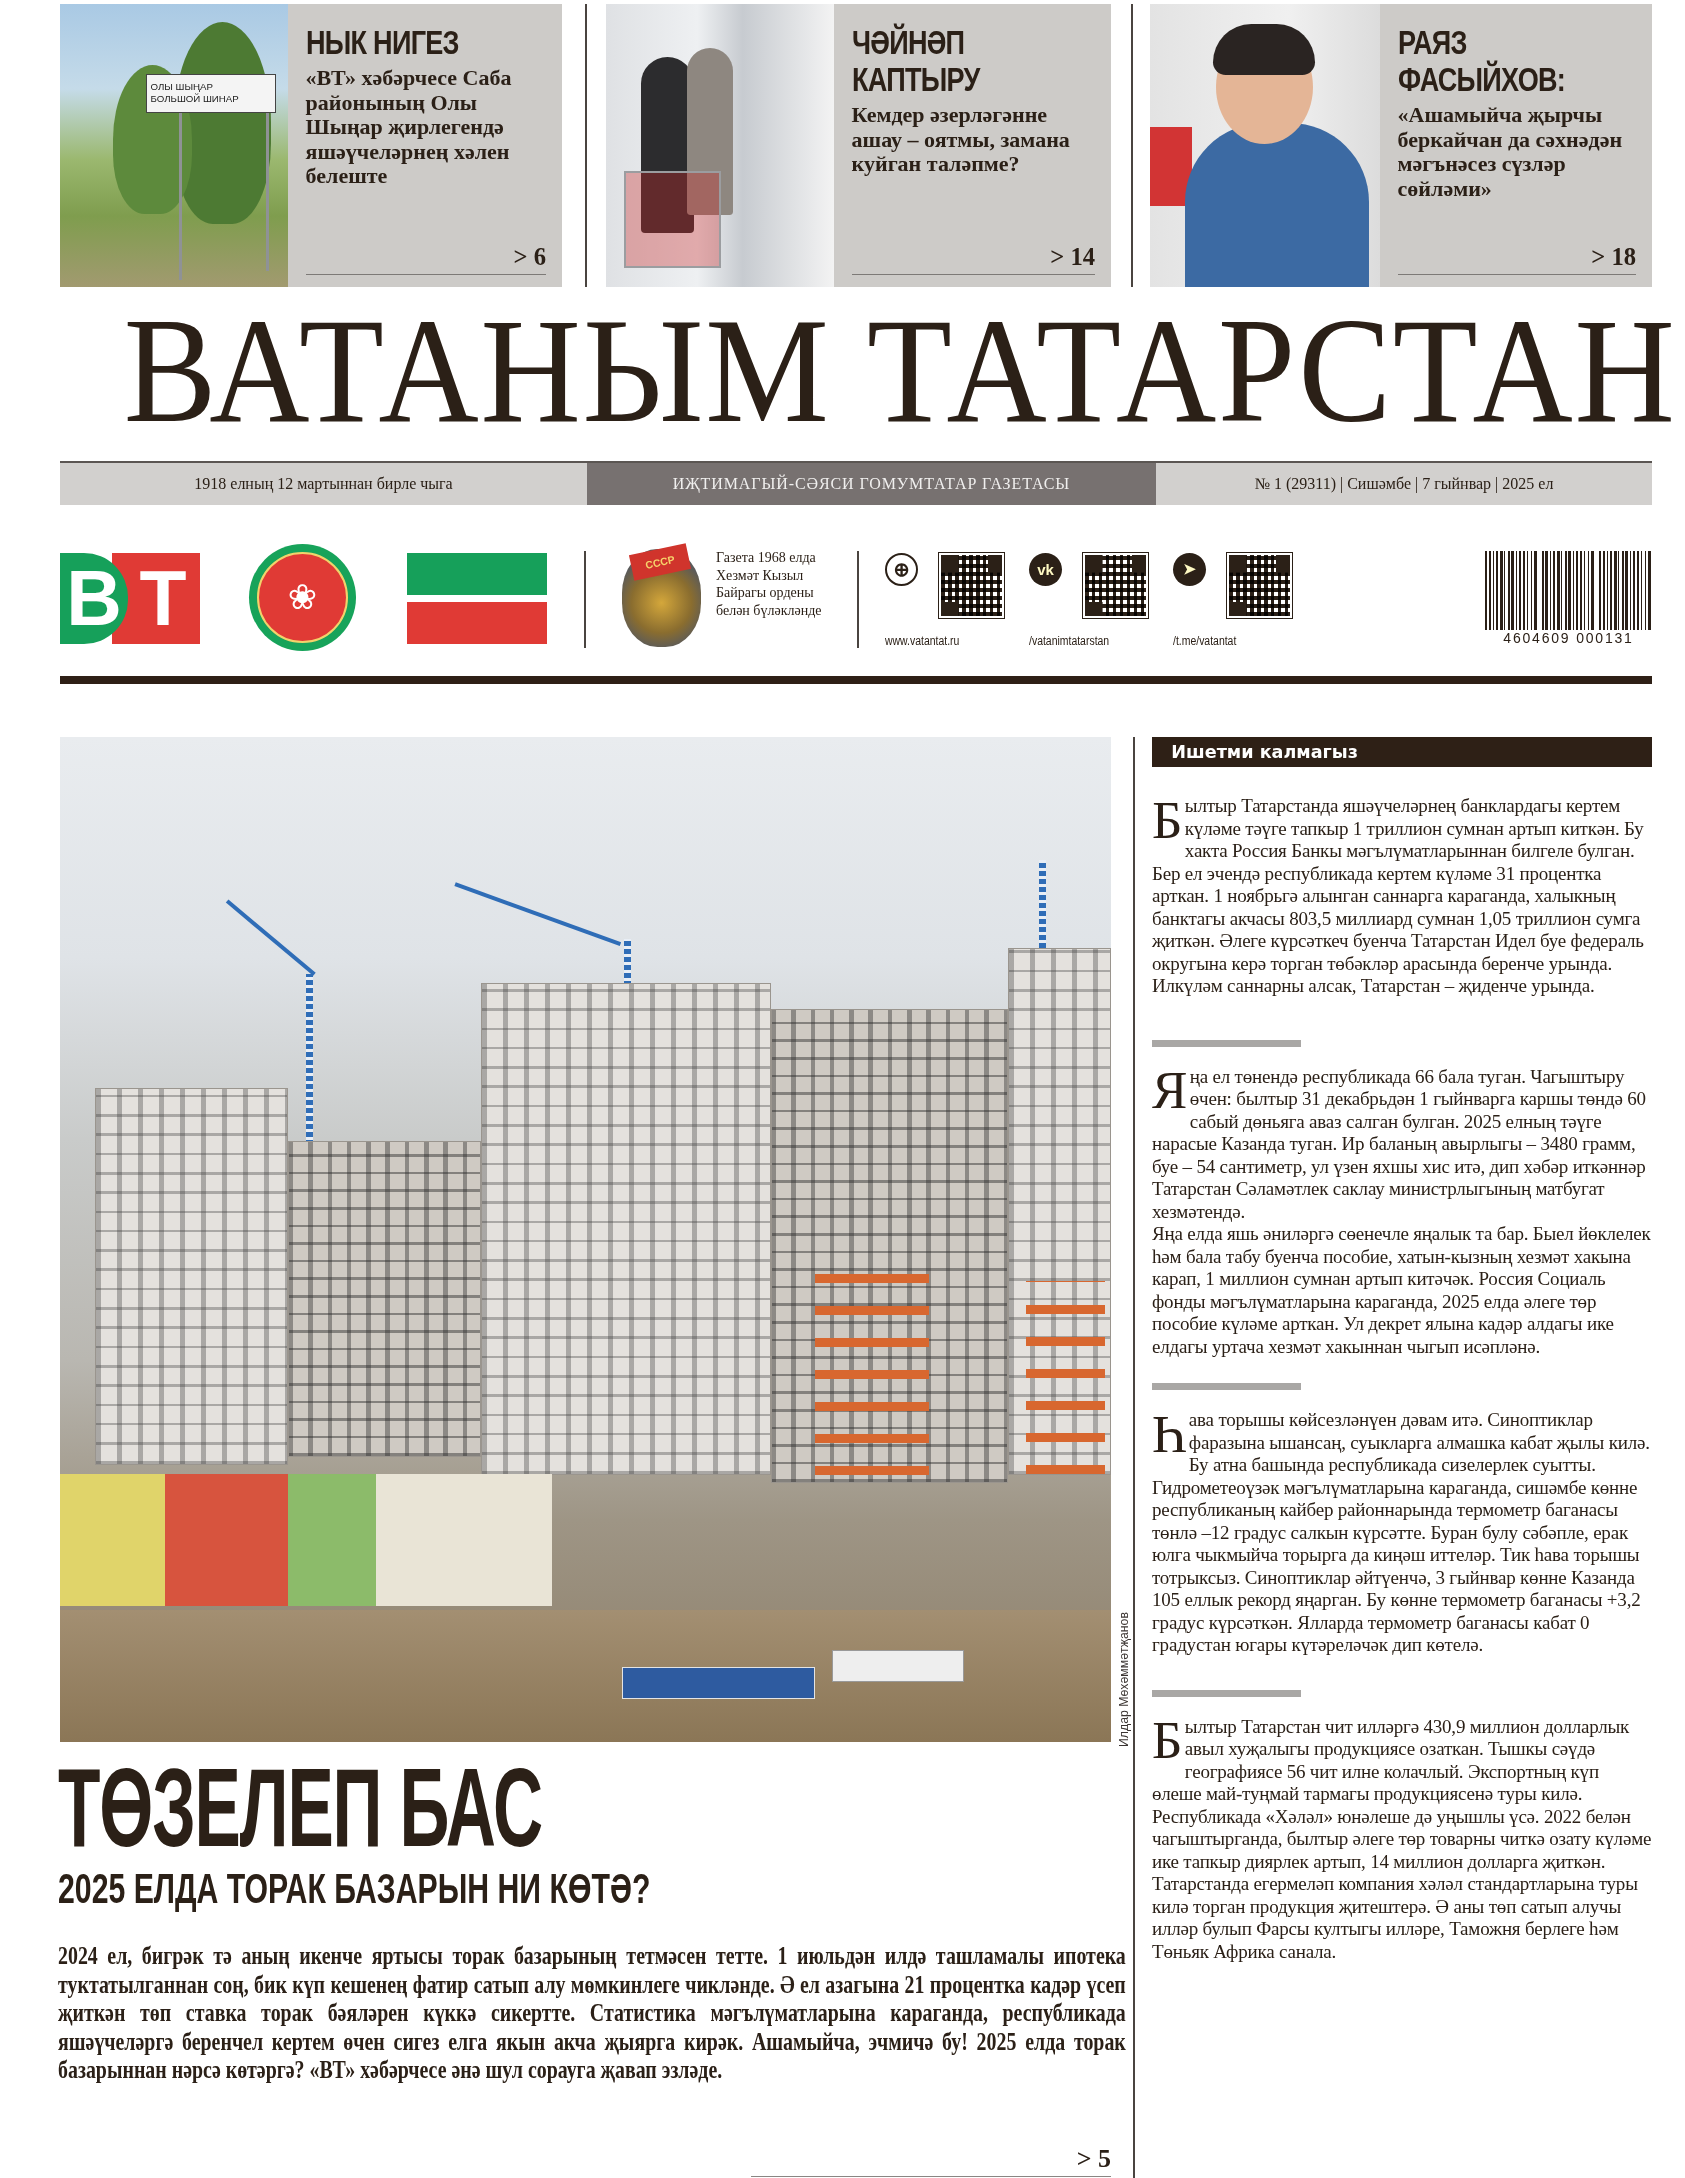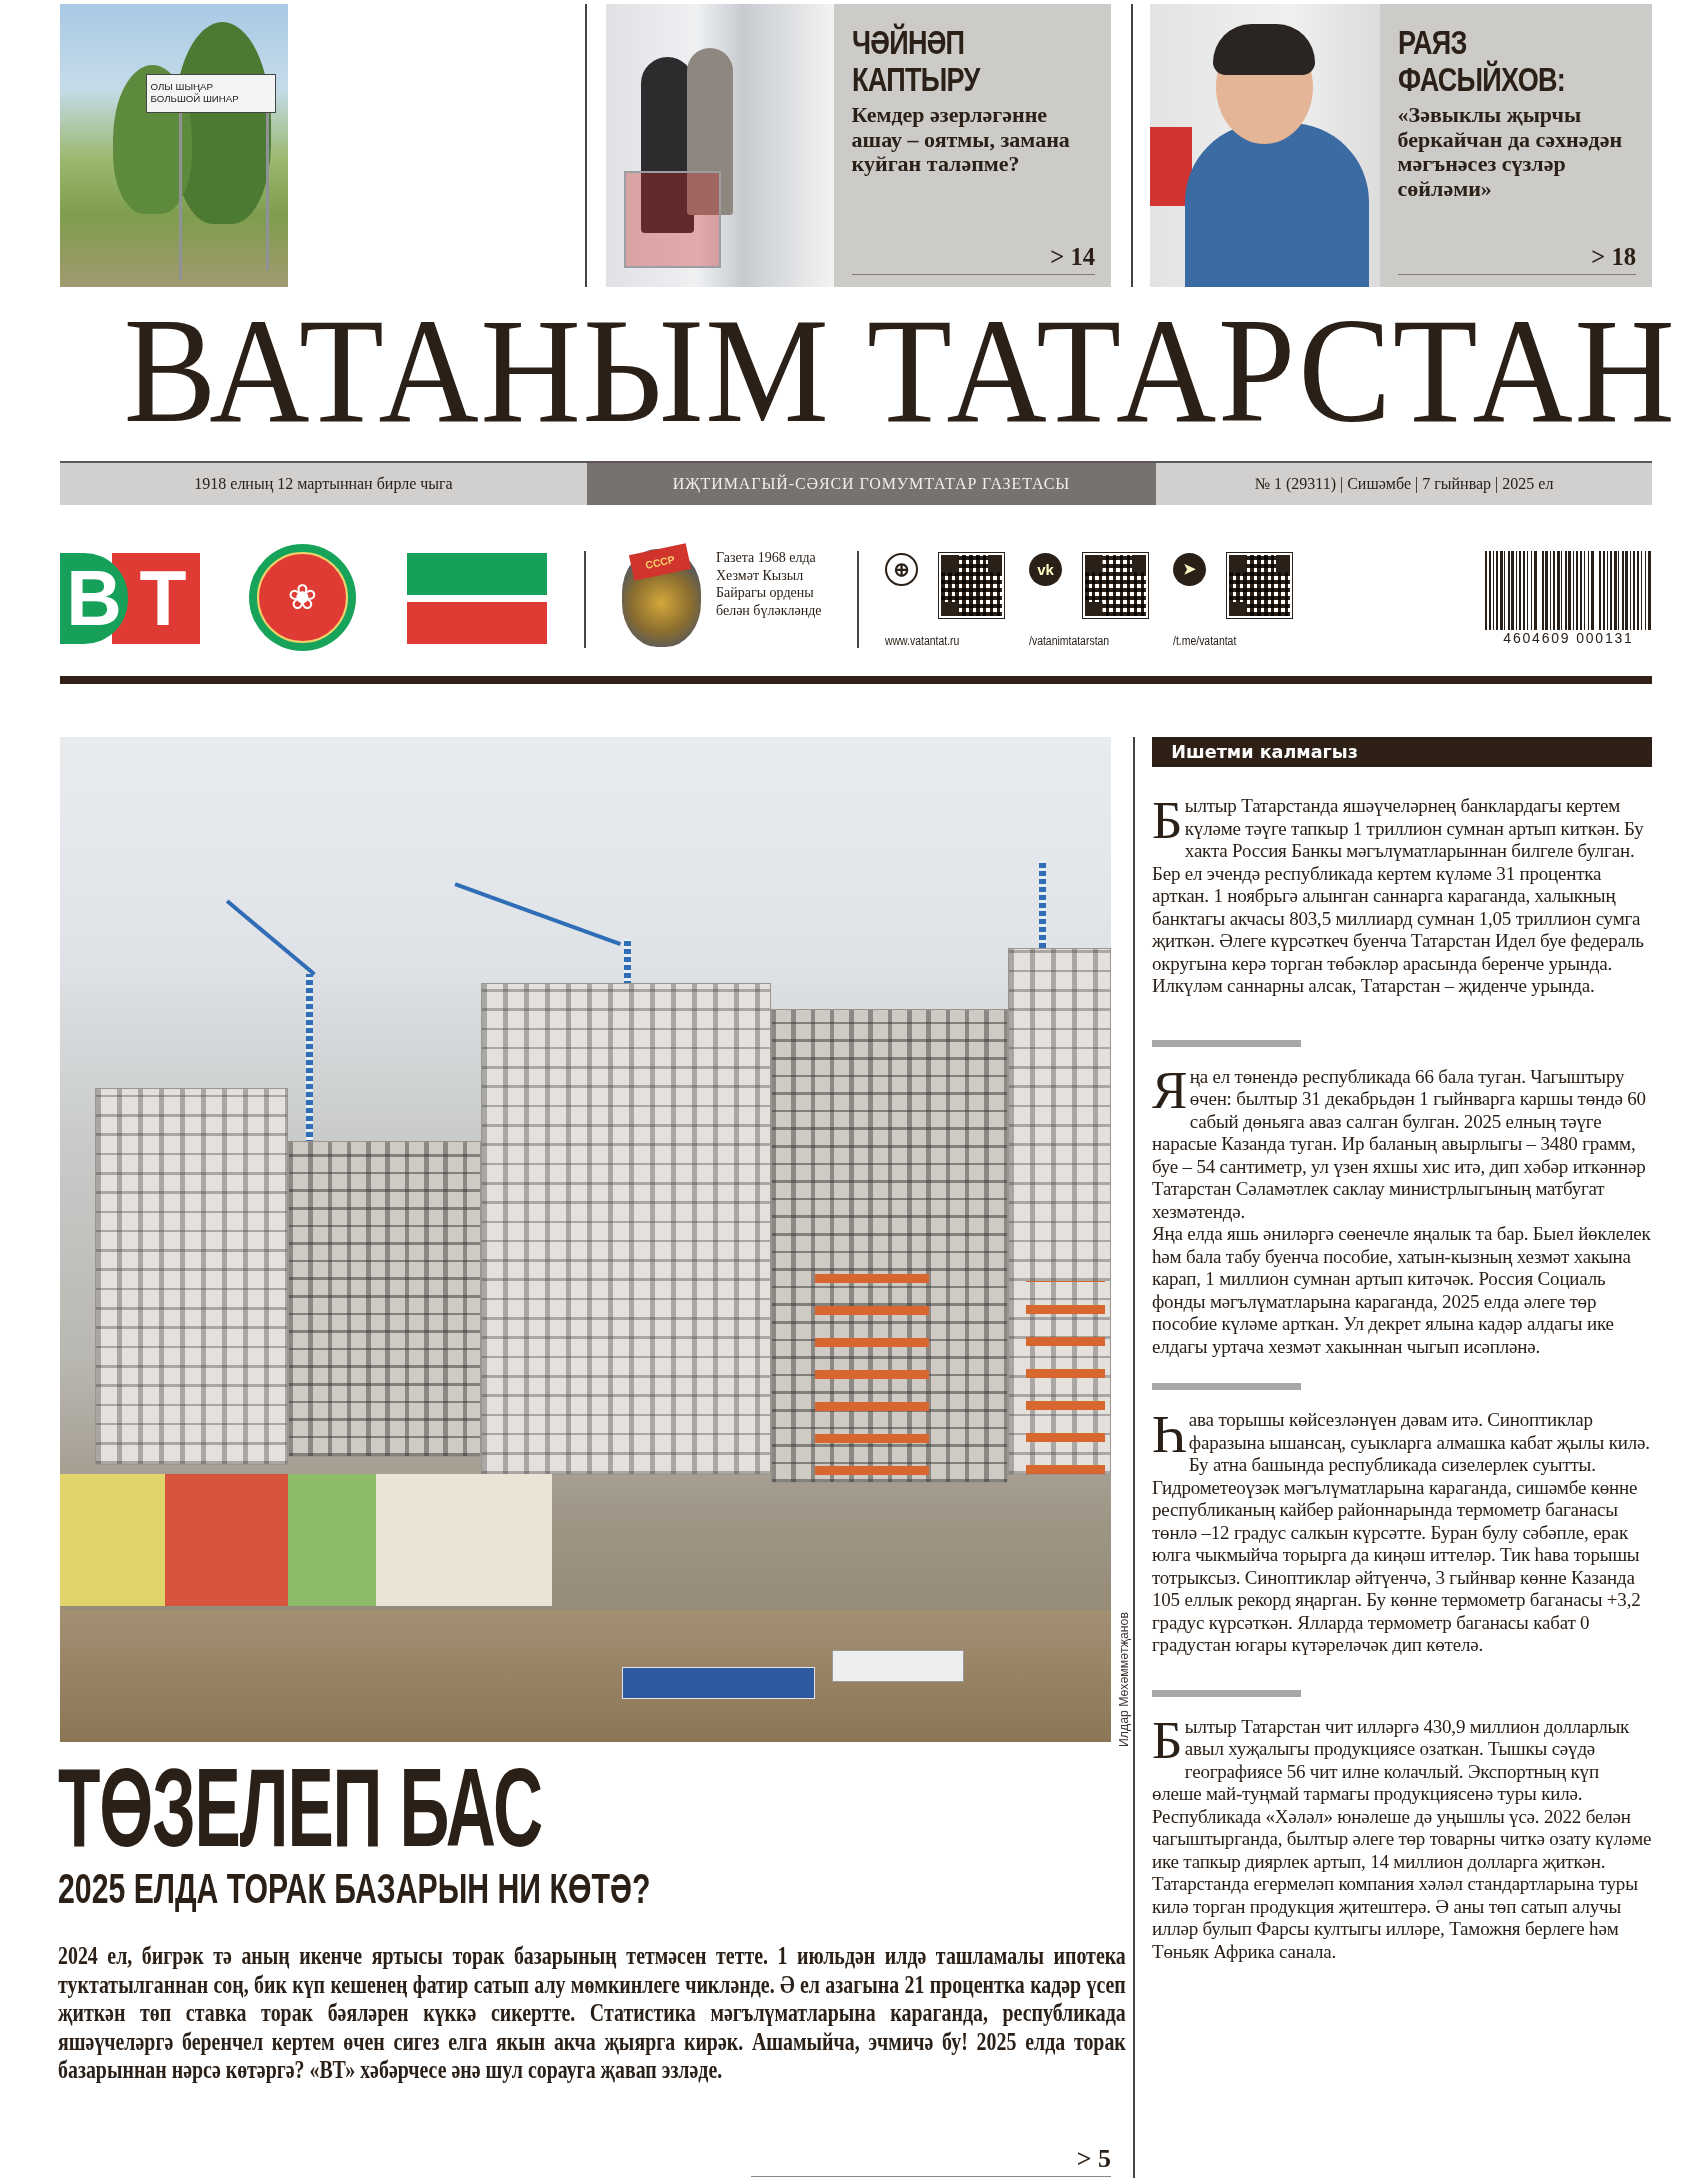--- a/index.html
+++ b/index.html
@@ -112,20 +112,25 @@
   <div class="photo ph1" style="width:228px;">
     <div class="tree" style="left:114px; top:17.6px; width:97px; height:202px;"></div>
     <div class="tree" style="left:53px; top:61px; width:79px; height:149px; background:#5d8a3c;"></div>
     <div class="pole" style="left:119px; top:109px; height:167px;"></div>
     <div class="pole" style="left:206px; top:109px; height:158px;"></div>
     <div class="sign">
       <div>ОЛЫ ШЫҢАР</div>
       <div>БОЛЬШОЙ ШИНАР</div>
     </div>
   </div>
+  <div class="panel">
+    <div class="kicker">НЫК НИГЕЗ</div>
+    <div class="deck">«ВТ» хәбәрчесе Саба районының Олы Шыңар җирлегендә яшәүчеләрнең хәлен белеште</div>
+    <div class="page-ref">&gt; 6</div>
+  </div>
 </div>
 
 <div class="t-sep" style="left:585px;"></div>
 
 <div class="teaser" style="left:606px; width:505px;">
   <div class="photo ph2" style="width:228px;">
     <div class="person" style="left:35px; top:53px; width:53px; height:176px;"></div>
     <div class="person" style="left:81px; top:44px; width:46px; height:167px; background:#8e8780;"></div>
     <div class="cart" style="left:17.6px; top:167px; width:97px; height:97px;"></div>
   </div>
@@ -142,21 +147,21 @@
 <div class="teaser" style="left:1150px; width:502px;">
   <div class="photo ph3" style="width:230px;">
     <div class="banner"></div>
     <div class="body"></div>
     <div class="head"></div>
     <div class="hair"></div>
   </div>
   <div class="panel">
     <div class="kicker">РАЯЗ</div>
     <div class="kicker">ФАСЫЙХОВ:</div>
-    <div class="deck">«Зәвыклы җырчы беркайчан да сәхнәдән мәгънәсез сүзләр сөйләми»</div>
+    <div class="deck">«Ашамыйча җырчы беркайчан да сәхнәдән мәгънәсез сүзләр сөйләми»</div>
     <div class="page-ref">&gt; 18</div>
   </div>
 </div>
 
 <div class="masthead">ВАТАНЫМ ТАТАРСТАН</div>
 
 <div class="infobar">
   <div class="seg seg1">1918 елның 12 мартыннан бирле чыга</div>
   <div class="seg seg2">ИҖТИМАГЫЙ-СӘЯСИ ГОМУМТАТАР ГАЗЕТАСЫ</div>
   <div class="seg seg3">№ 1 (29311) | Сишәмбе | 7 гыйнвар | 2025 ел</div>

